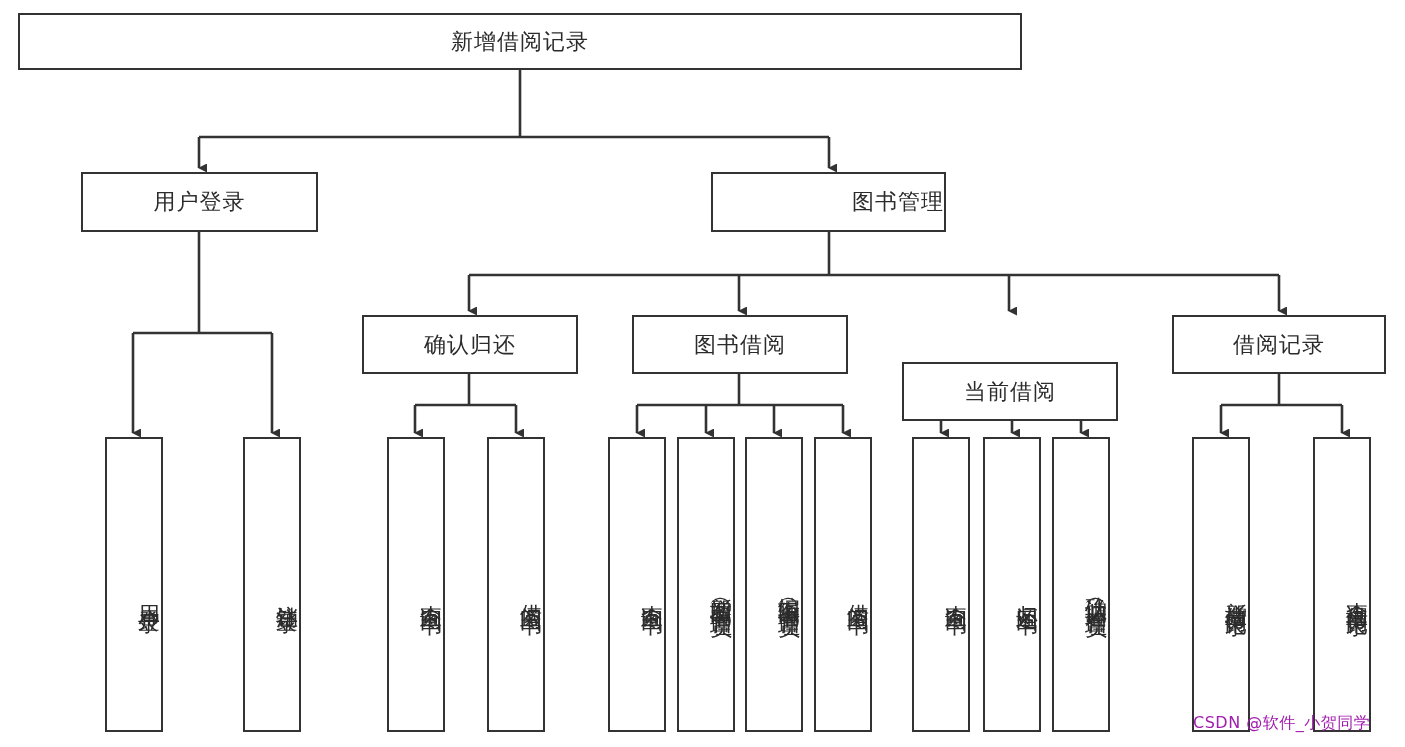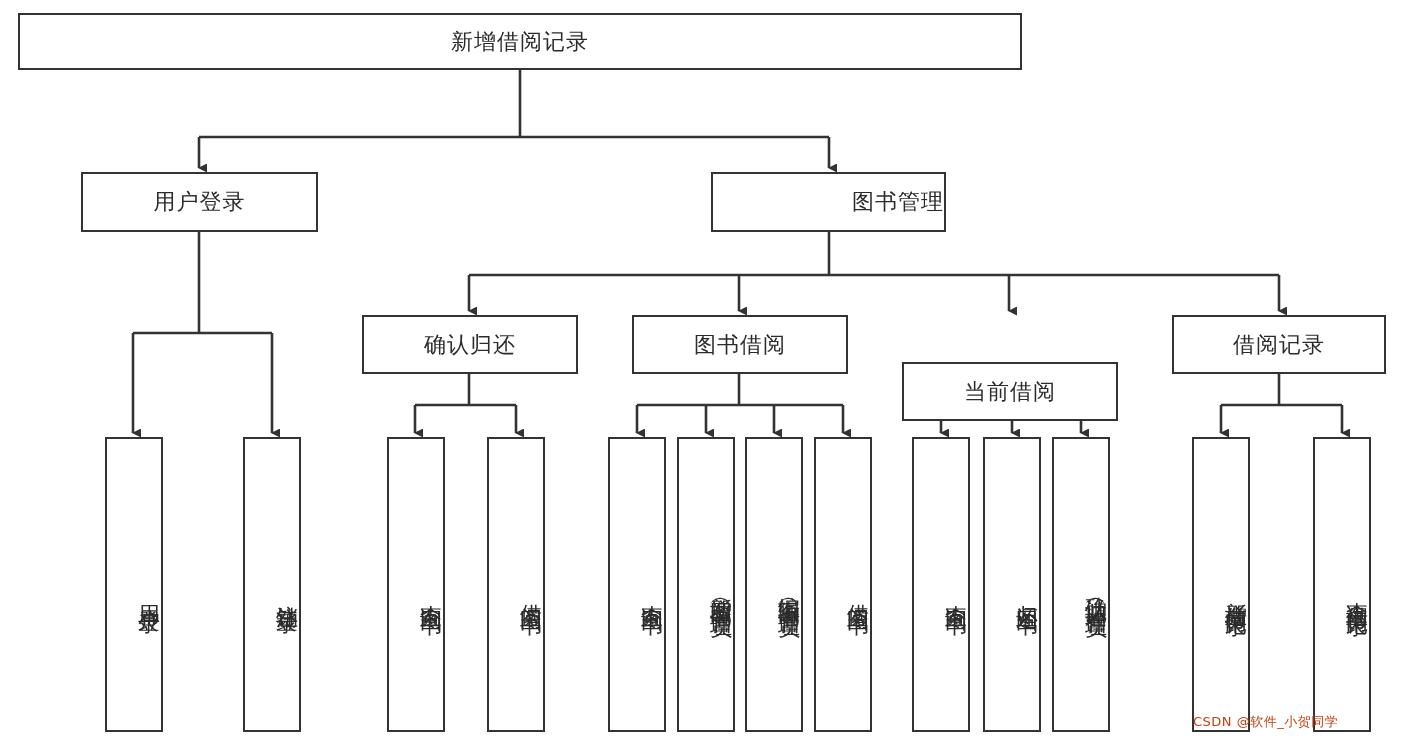--- a/index.html
+++ b/index.html
@@ -50,22 +50,22 @@
     justify-content: center;
   }
   .node.vert .label {
     writing-mode: vertical-rl;
     text-orientation: upright;
     line-height: 1.05;
     white-space: nowrap;
   }
   .watermark {
     position: absolute;
-    font-size: 13px;
-    color: #c2410c;
+    font-size: 16px;
+    color: #a21caf;
     white-space: nowrap;
     letter-spacing: 0.5px;
   }
 </style>
 </head>
 <body>
 
 <div id="diagram-root">
 
   <svg class="edges" viewBox="0 0 1405 747" xmlns="http://www.w3.org/2000/svg">

